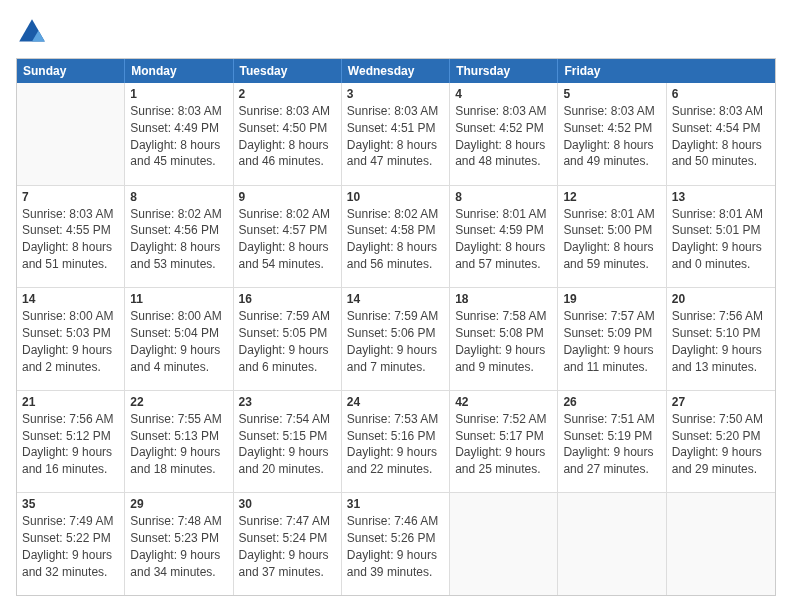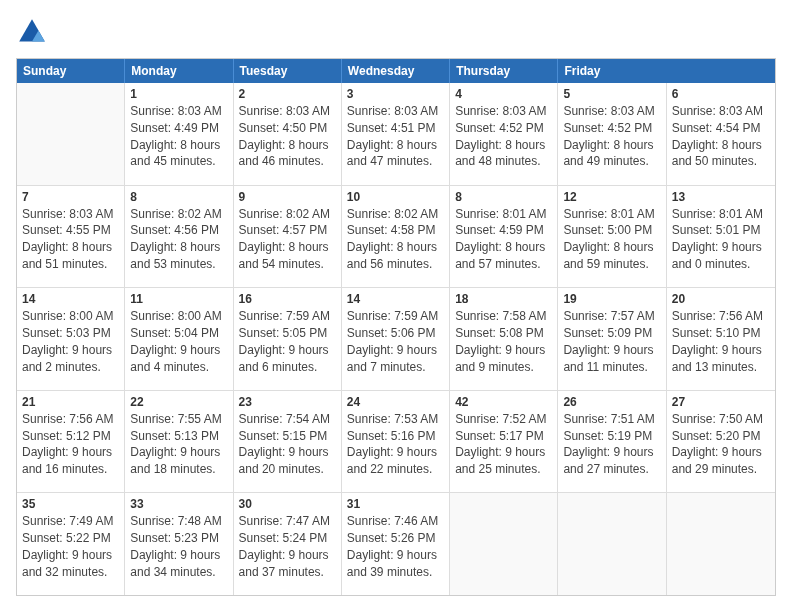--- a/index.html
+++ b/index.html
@@ -254,21 +254,21 @@
             <span class="day-num">27</span>
             <div class="cell-text">Sunrise: 7:50 AM<br>Sunset: 5:20 PM<br>Daylight: 9 hours<br>and 29 minutes.</div>
           </div>
         </div>
         <div class="cal-row">
           <div class="cal-cell">
             <span class="day-num">35</span>
             <div class="cell-text">Sunrise: 7:49 AM<br>Sunset: 5:22 PM<br>Daylight: 9 hours<br>and 32 minutes.</div>
           </div>
           <div class="cal-cell">
-            <span class="day-num">33</span>
+            <span class="day-num">29</span>
             <div class="cell-text">Sunrise: 7:48 AM<br>Sunset: 5:23 PM<br>Daylight: 9 hours<br>and 34 minutes.</div>
           </div>
           <div class="cal-cell">
             <span class="day-num">30</span>
             <div class="cell-text">Sunrise: 7:47 AM<br>Sunset: 5:24 PM<br>Daylight: 9 hours<br>and 37 minutes.</div>
           </div>
           <div class="cal-cell">
             <span class="day-num">31</span>
             <div class="cell-text">Sunrise: 7:46 AM<br>Sunset: 5:26 PM<br>Daylight: 9 hours<br>and 39 minutes.</div>
           </div>

